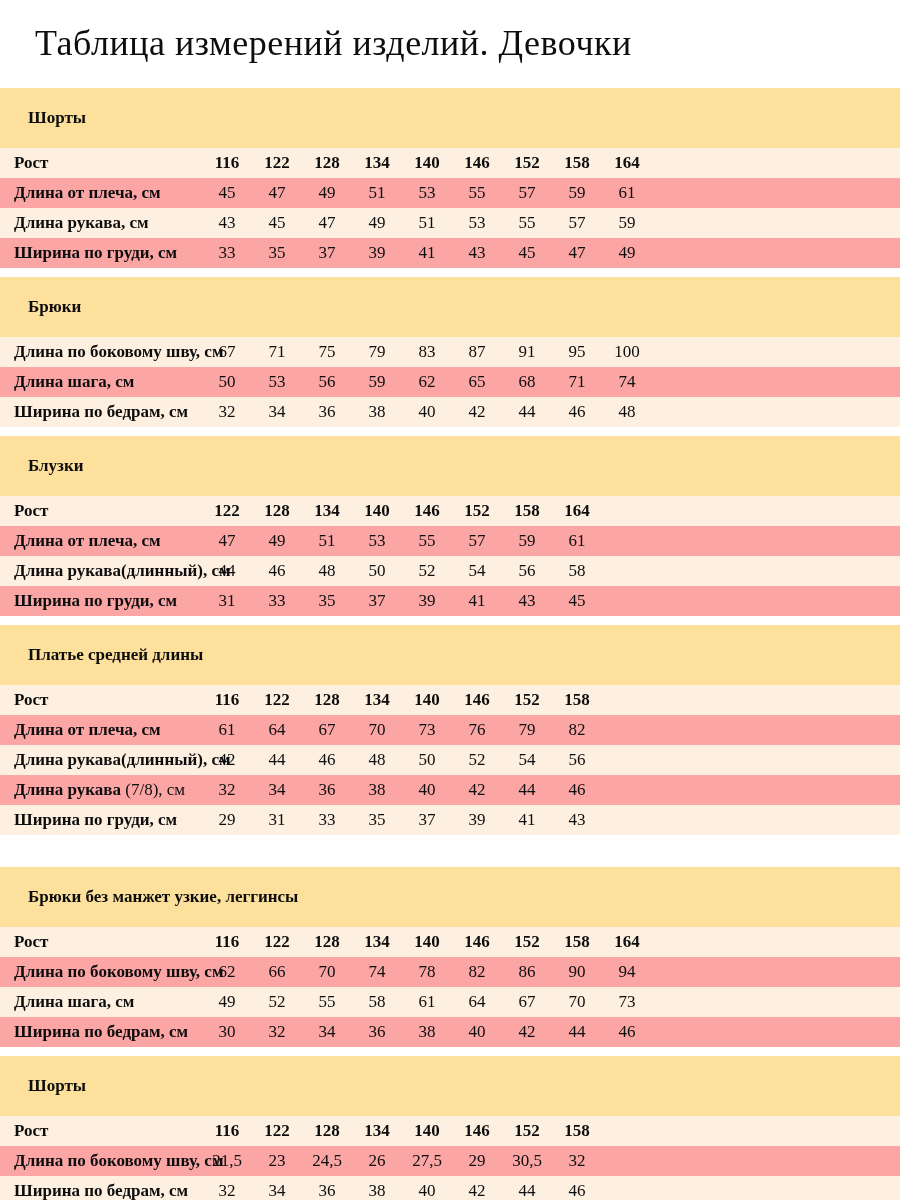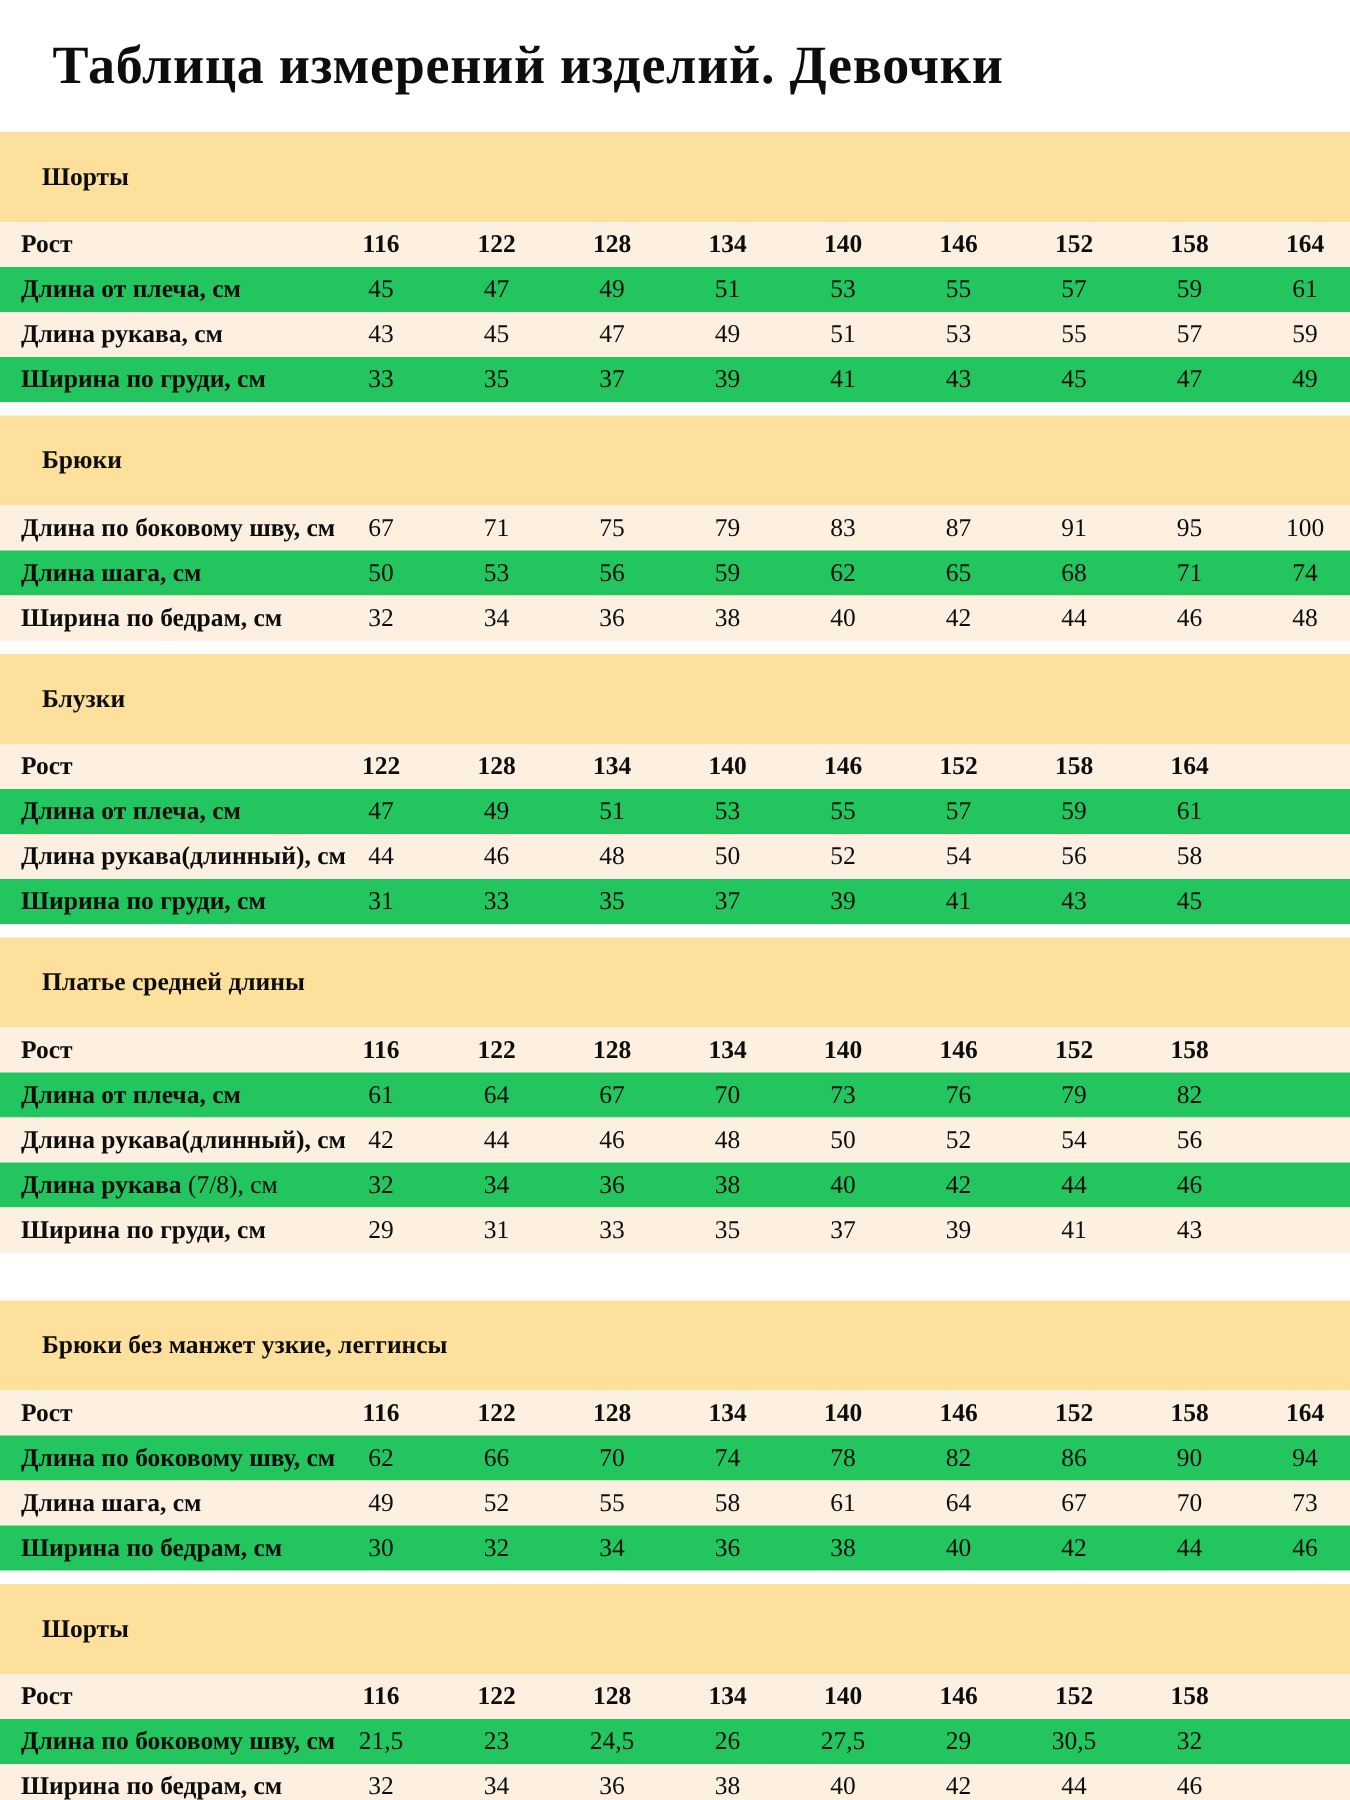--- a/index.html
+++ b/index.html
@@ -12,21 +12,21 @@
   body{
     width:900px;height:1200px;
     background:#ffffff;
     color:var(--ink);
     font-family:"Liberation Serif", serif;
     overflow:hidden;
   }
   .page-title{
     font-size:36px;
     line-height:46px;
-    font-weight:bold;
+    font-weight:normal;
     margin:20px 0 0 35px;
     letter-spacing:0.5px;
     white-space:nowrap;
   }
   #sections{margin-top:22px;}
   .section{margin-top:9px;}
   .section:first-child{margin-top:0;}
   .section.big-gap{margin-top:32px;}
   .band{
     height:60px;
@@ -35,24 +35,23 @@
     align-items:center;
     padding-left:28px;
     font-weight:bold;
     font-size:17px;
   }
   .trow{
     height:30px;
     display:flex;
     align-items:center;
     font-size:17px;
-    gap:27px;
   }
   .trow.cream{background:var(--cream);}
-  .trow.white{background:#22c55e;}
+  .trow.white{background:#fca5a5;}
   .rlabel{
     width:202px;
     padding-left:14px;
     font-weight:bold;
     white-space:nowrap;
     flex:none;
   }
   .lab-l{font-weight:normal;}
   .val{
     width:50px;

